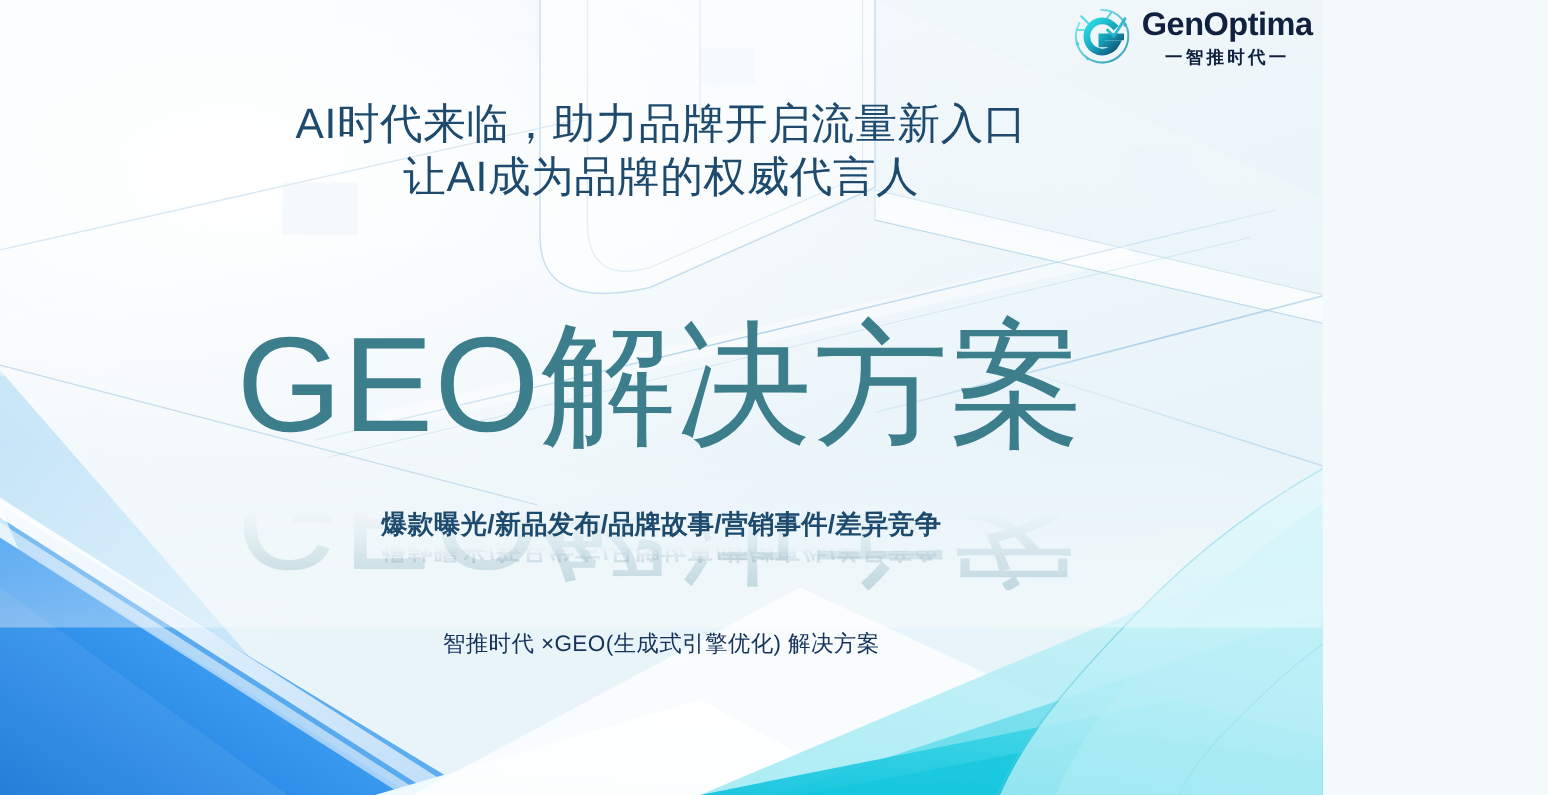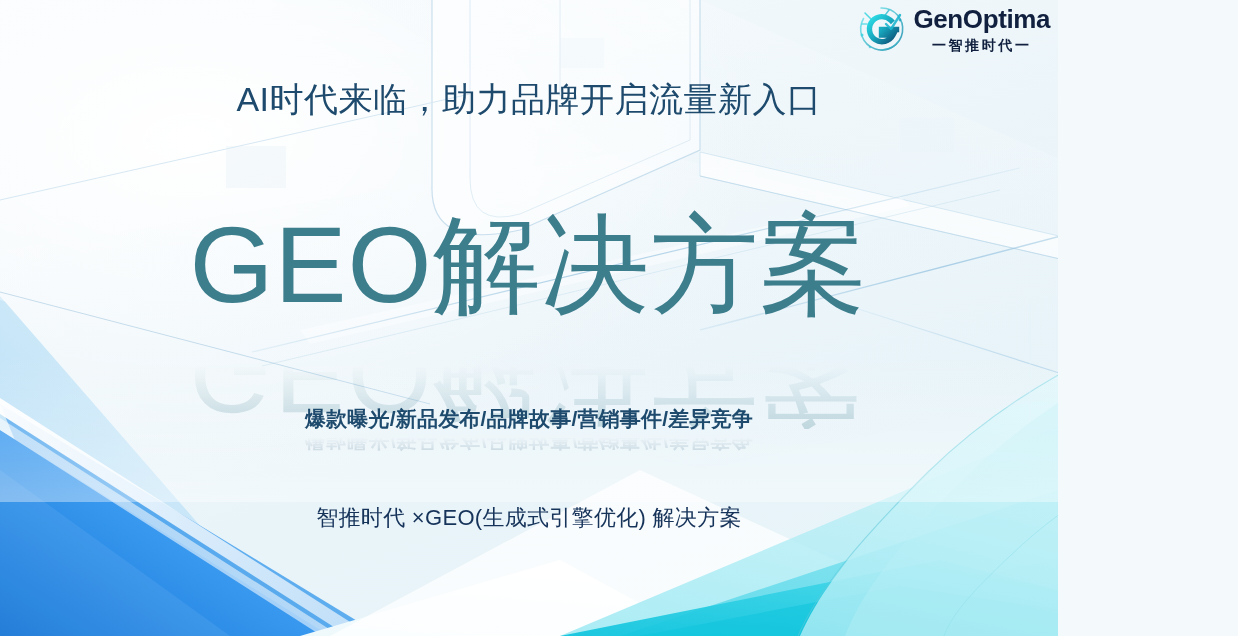--- a/index.html
+++ b/index.html
@@ -113,21 +113,21 @@
     -webkit-mask-image:linear-gradient(to top, rgba(0,0,0,0) 40%, rgba(0,0,0,0.9) 100%);
     mask-image:linear-gradient(to top, rgba(0,0,0,0) 40%, rgba(0,0,0,0.9) 100%);
     pointer-events:none;
   }
 
   .footline {
     position:absolute;
     top:503px;
     left:0; right:0;
     text-align:center;
-    font-size:22px;
+    font-size:18px;
     font-weight:500;
     color:#16335a;
     letter-spacing:0.3px;
     white-space:nowrap;
   }
 </style>
 </head>
 <body>
 
 <div id="slide">
@@ -304,20 +304,21 @@
     <span class="words">
       <span class="brand">GenOptima</span>
       <span class="brand-cn">一智推时代一</span>
     </span>
   </div>
 
   <div id="content">
 
     <div class="headline">
       <span>AI时代来临，助力品牌开启流量新入口</span>
+      <span class="ln2">让AI成为品牌的权威代言人</span>
     </div>
 
     <div class="titlewrap">
       <div class="maintitle">GEO解决方案</div>
       <div class="maintitle-reflect" aria-hidden="true">GEO解决方案</div>
     </div>
 
     <div class="tagline">爆款曝光/新品发布/品牌故事/营销事件/差异竞争</div>
     <div class="tagline-reflect" aria-hidden="true">爆款曝光/新品发布/品牌故事/营销事件/差异竞争</div>
 

